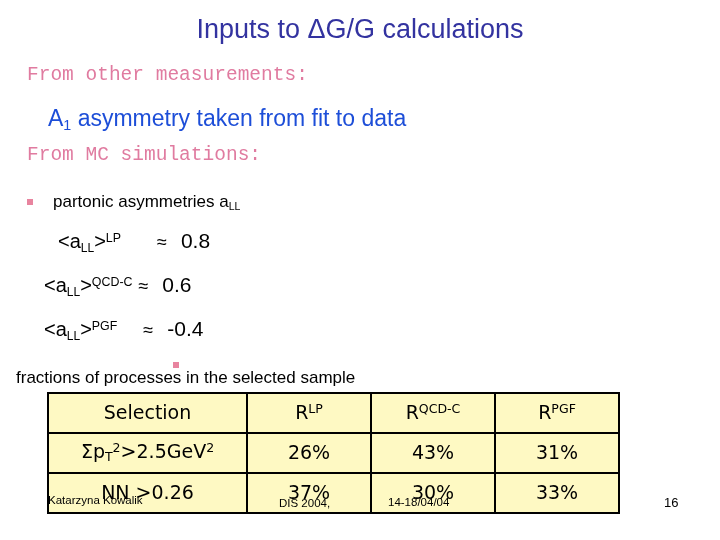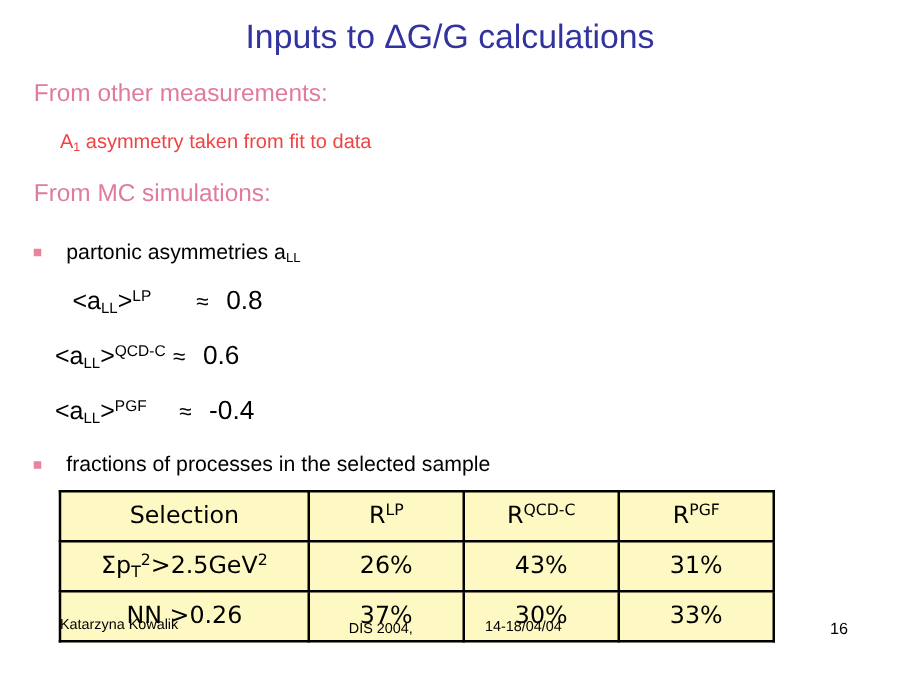--- a/index.html
+++ b/index.html
@@ -34,44 +34,45 @@
     color: #3333a0;
     white-space: nowrap;
   }
 
   
   .section-head {
     position: absolute;
     font-size: 19.5px;
     color: #e07ba0;
     white-space: nowrap;
+    font-family: Liberation Mono, monospace;
   }
   #head-other { left: 27px; top: 64px; }
   #head-mc    { left: 27px; top: 144px; }
 
   
   .body-line {
     position: absolute;
-    font-size: 16px;
-    color: #ef4444;
+    font-size: 23px;
+    color: #1d4ed8;
     white-space: nowrap;
   }
   #line-a1 { left: 48px; top: 105px; }
 
   sub.sm { font-size: 0.62em; vertical-align: -0.28em; }
 
   
   .bullet-row {
     position: absolute;
     display: flex;
     align-items: center;
     white-space: nowrap;
   }
   #bullet-partonic { left: 27px; top: 192px; }
-  #bullet-fractions { left: 27px; top: 362px; }
+  #bullet-fractions { left: 16px; top: 362px; flex-direction: column; }
 
   .bullet-marker {
     width: 6px;
     height: 6px;
     background: #e8849f;
     margin-right: 20px;
     flex: 0 0 auto;
   }
   .bullet-text {
     font-size: 17px;

